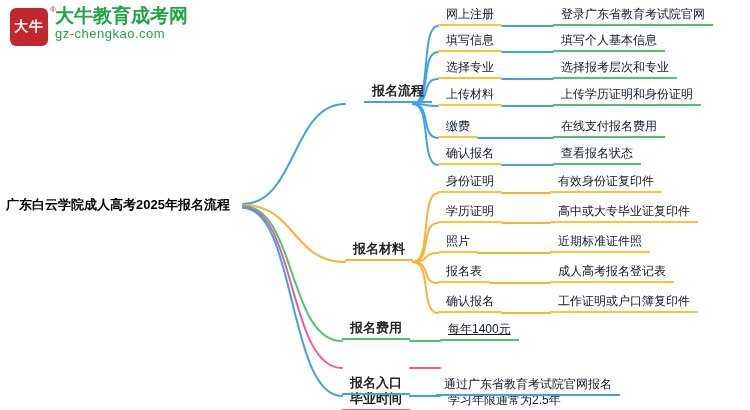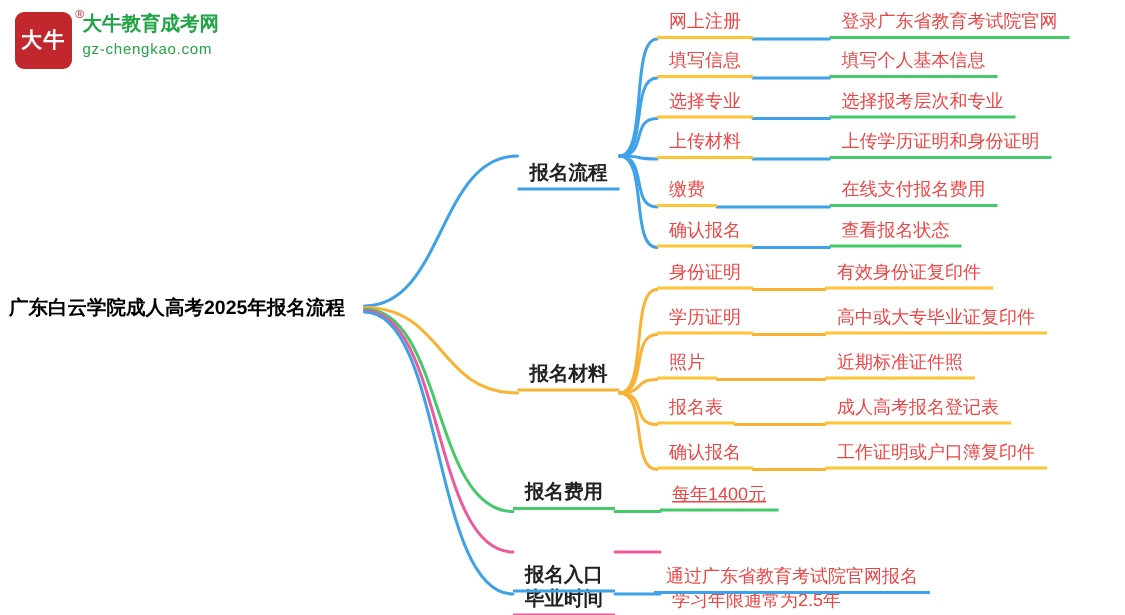--- a/index.html
+++ b/index.html
@@ -14,21 +14,21 @@
   
   .connectors { position: absolute; left: 0; top: 0; z-index: 0; }
 
   
   .node {
     position: absolute;
     z-index: 1;
     white-space: nowrap;
     font-size: 12px;
     line-height: 14px;
-    color: #ef4444;
+    color: #0f172a;
     padding: 2px 8px 3px;
     border-bottom: 2px solid transparent;
   }
   .main {
     font-size: 13px;
     font-weight: bold;
     color: #222222;
   }
   .root {
     position: absolute;
@@ -52,22 +52,22 @@
     width: 38px; height: 38px;
     background: #c1272d;
     border-radius: 6px;
     color: #ffffff;
     display: flex; align-items: center; justify-content: center;
     font-weight: bold; font-size: 14px; letter-spacing: 1px;
     position: relative;
   }
   .reg { position: absolute; top: -3px; right: -9px; color: #c1272d; font-size: 8px; font-weight: normal; }
   .brand-text { display: flex; flex-direction: column; }
-  .brand-name { color: #21a446; font-weight: bold; font-size: 13px; line-height: 16px; }
-  .brand-domain { color: #21a446; font-size: 10px; line-height: 12px; margin-top: 4px; letter-spacing: 0.5px; }
+  .brand-name { color: #21a446; font-weight: bold; font-size: 19px; line-height: 16px; }
+  .brand-domain { color: #21a446; font-size: 13px; line-height: 12px; margin-top: 4px; letter-spacing: 0.5px; }
 </style>
 </head>
 <body>
 
 <svg class="connectors" width="750" height="410" viewBox="0 0 750 410" fill="none" stroke-width="2" stroke-linecap="round">
 
   <g stroke="#3fa2e9">
     <path d="M243,204 C296,204 292,104 345,104"></path>
     <path d="M413,104 C432,104 420,26 438,26"></path>
     <path d="M413,104 C432,104 420,52 438,52"></path>
@@ -119,21 +119,21 @@
     <span class="reg">®</span>
   </div>
   <div class="brand-text">
     <span class="brand-name">大牛教育成考网</span>
     <span class="brand-domain">gz-chengkao.com</span>
   </div>
 </div>
 
 <div class="root">广东白云学院成人高考2025年报名流程</div>
 
-<div class="node main u-blue" style="left:345px; top:82px;margin-top:24px;">报名流程</div>
+<div class="node main u-blue" style="left:364px; top:82px;">报名流程</div>
 <div class="node u-yellow" style="left:438px; top:5px;">网上注册</div>
 <div class="node u-green" style="left:553px; top:5px;">登录广东省教育考试院官网</div>
 <div class="node u-yellow" style="left:438px; top:31px;">填写信息</div>
 <div class="node u-green" style="left:553px; top:31px;">填写个人基本信息</div>
 <div class="node u-yellow" style="left:438px; top:58px;">选择专业</div>
 <div class="node u-green" style="left:553px; top:58px;">选择报考层次和专业</div>
 <div class="node u-yellow" style="left:438px; top:85px;">上传材料</div>
 <div class="node u-green" style="left:553px; top:85px;">上传学历证明和身份证明</div>
 <div class="node u-yellow" style="left:438px; top:117px;">缴费</div>
 <div class="node u-green" style="left:553px; top:117px;">在线支付报名费用</div>

